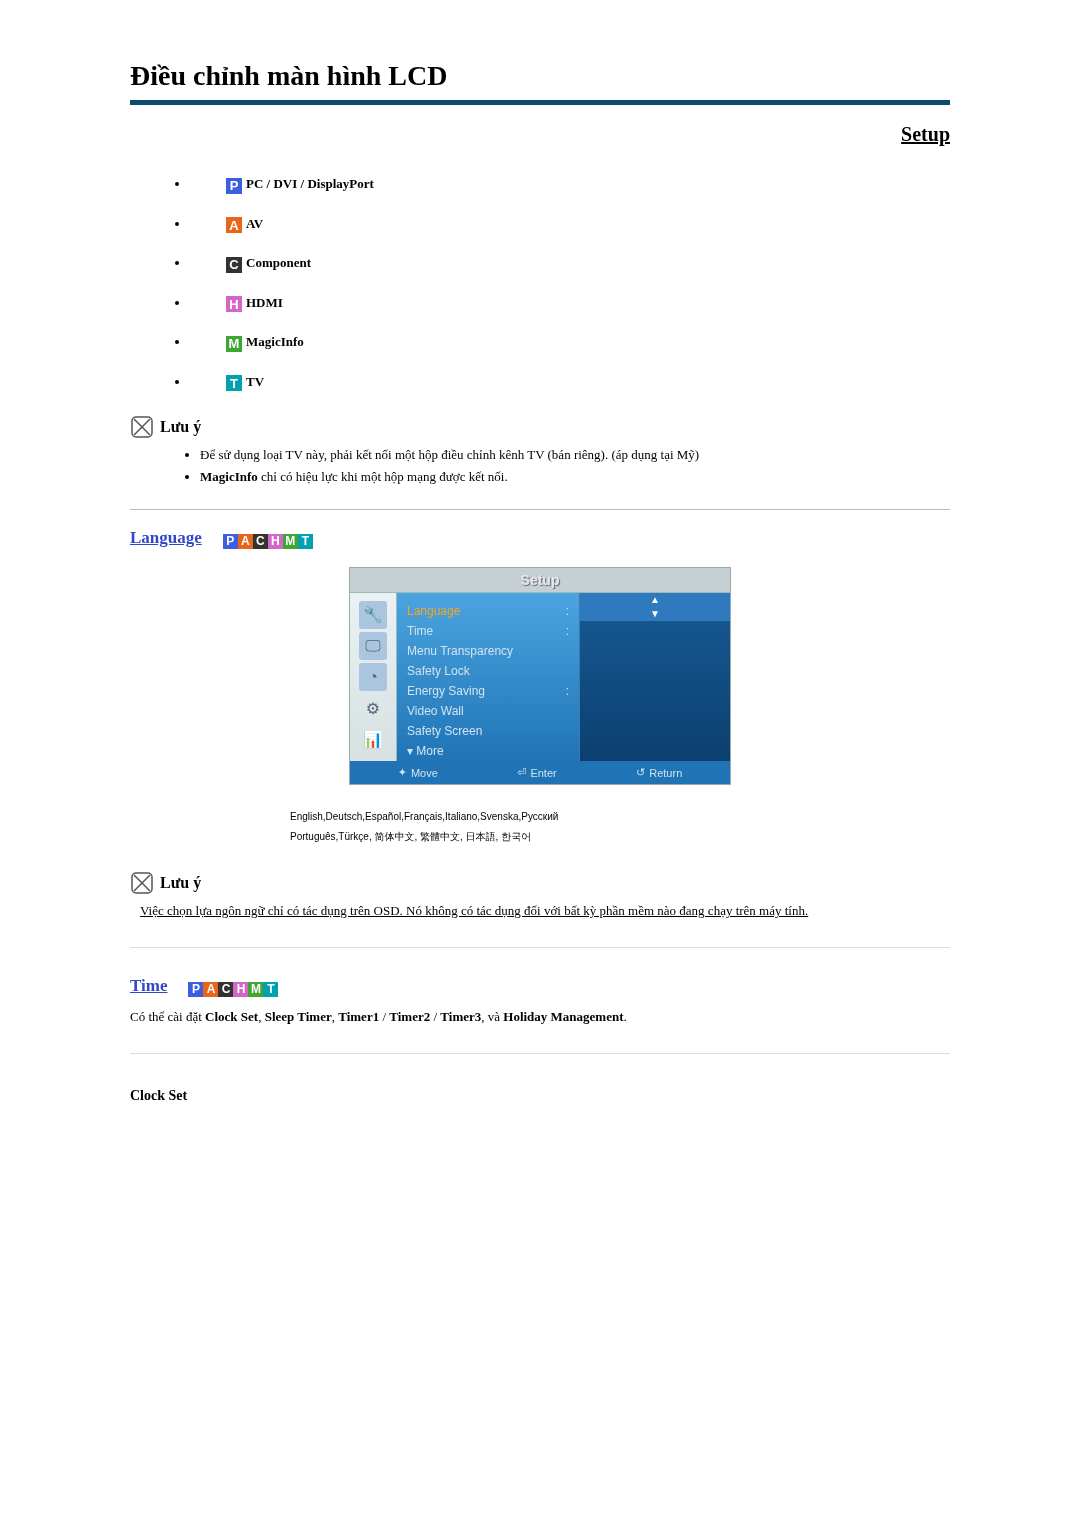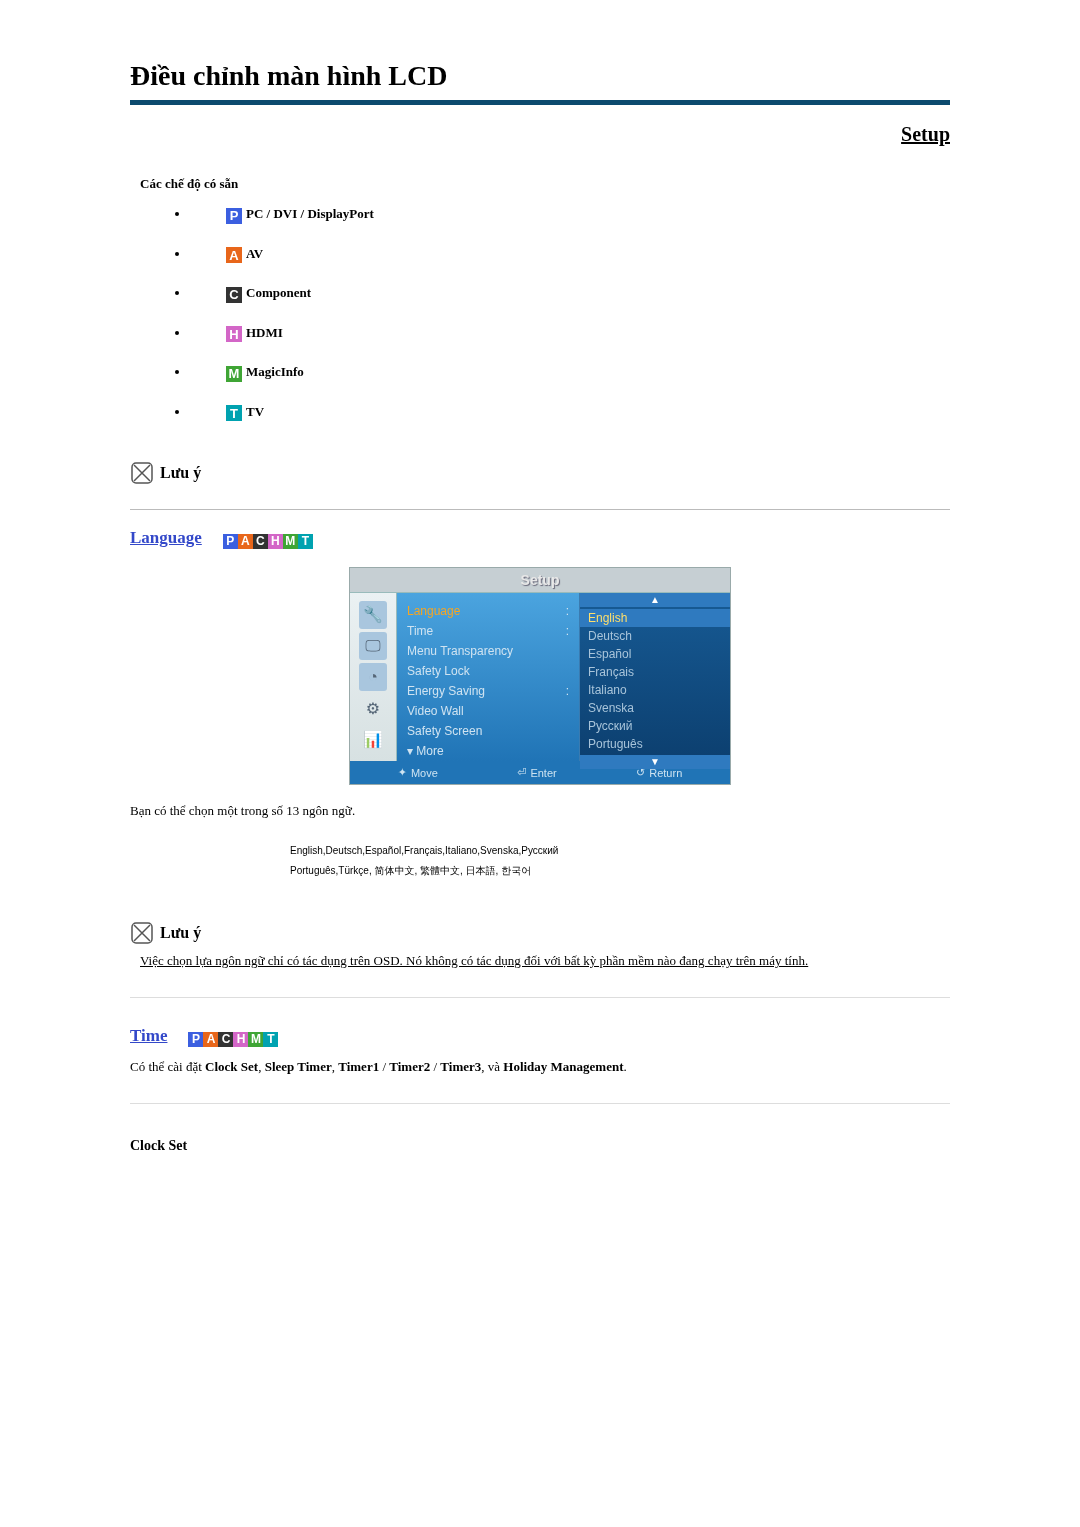--- a/index.html
+++ b/index.html
@@ -62,21 +62,21 @@
   .ic-p { background: #3b5fe0; }
   .ic-a { background: #e8661a; }
   .ic-c { background: #333; }
   .ic-h { background: #d366c7; }
   .ic-m { background: #3fa535; }
   .ic-t { background: #00a2b0; }
 
   .note-row {
     display: flex;
     align-items: center;
-    margin-top: 40px;
+    margin-top: 24px;
   }
   .note-icon {
     width: 24px;
     height: 24px;
     display: inline-flex;
     align-items: center;
     justify-content: center;
     margin-right: 6px;
   }
   .note-icon svg { width: 24px; height: 24px; }
@@ -231,40 +231,46 @@
 </style>
 </head>
 <body>
 
 <div class="page">
 
   <h1>Điều chỉnh màn hình LCD</h1>
   <div class="setup-link">Setup</div>
 
   <div class="section">
-    <div class="modes-title">Các chế độ có sẵn</div>
     <ul class="modes-list" id="modes-list">
         <li><span class="mode-icon ic-p">P</span><span>PC / DVI / DisplayPort</span></li>
         <li><span class="mode-icon ic-a">A</span><span>AV</span></li>
         <li><span class="mode-icon ic-c">C</span><span>Component</span></li>
         <li><span class="mode-icon ic-h">H</span><span>HDMI</span></li>
         <li><span class="mode-icon ic-m">M</span><span>MagicInfo</span></li>
         <li><span class="mode-icon ic-t">T</span><span>TV</span></li>
       </ul>
   </div>
 
   <div class="note-row">
     <span class="note-icon">
       <svg viewBox="0 0 24 24">
           <path fill="none" stroke="#555" stroke-width="1.5" d="M4 4l16 16M20 4L4 20"></path>
           <rect x="2" y="2" width="20" height="20" rx="4" fill="none" stroke="#555" stroke-width="1.5"></rect>
         </svg>
     </span>
     <span class="note-title">Lưu ý</span>
   </div>
+  <ul class="note-list">
+    <li>Để sử dụng loại TV này, phải kết nối một hộp điều chỉnh kênh TV (bán riêng). (áp dụng tại Mỹ)</li>
+    <li>
+      <b>MagicInfo</b>
+      <span id="note1-rest"> chỉ có hiệu lực khi một hộp mạng được kết nối.</span>
+    </li>
+  </ul>
 
   <div class="subheader">
     <span class="subheader-title">Language</span>
     <span class="badge-row" id="lang-badges"><span class="badge ic-p">P</span><span class="badge ic-a">A</span><span class="badge ic-c">C</span><span class="badge ic-h">H</span><span class="badge ic-m">M</span><span class="badge ic-t">T</span></span>
 
     <div class="osd">
       <div class="osd-title">Setup</div>
       <div class="osd-body">
         <div class="osd-sidebar">
           <span class="sb-icon sel">🔧</span>
@@ -297,50 +303,39 @@
             </div>
             <div class="row">
               <span>Safety Screen</span>
             </div>
             <div class="row">
               <span>▾ More</span>
             </div>
           </div>
         <div class="osd-right">
           <div class="arrow">▲</div>
-          <div class="list" id="osd-opts">
-              <div class="hl">English</div>
-              <div>Deutsch</div>
-              <div>Español</div>
-              <div>Français</div>
-              <div>Italiano</div>
-              <div>Svenska</div>
-              <div>Русский</div>
-              <div>Português</div>
-            </div>
           <div class="arrow">▼</div>
         </div>
       </div>
       <div class="osd-footer">
         <span>
             <span>✦</span>
             <span>Move</span>
           </span>
         <span>
             <span>⏎</span>
             <span>Enter</span>
           </span>
         <span>
             <span>↺</span>
             <span>Return</span>
           </span>
       </div>
     </div>
 
-    <div class="mid-text">Bạn có thể chọn một trong số 13 ngôn ngữ.</div>
 
     <div class="lang-block">
       <div>English,Deutsch,Español,Français,Italiano,Svenska,Русский</div>
       <div>Português,Türkçe, 简体中文,  繁體中文, 日本語, 한국어</div>
     </div>
 
     <div class="note-row">
       <span class="note-icon">
         <svg viewBox="0 0 24 24">
             <path fill="none" stroke="#555" stroke-width="1.5" d="M4 4l16 16M20 4L4 20"></path>

